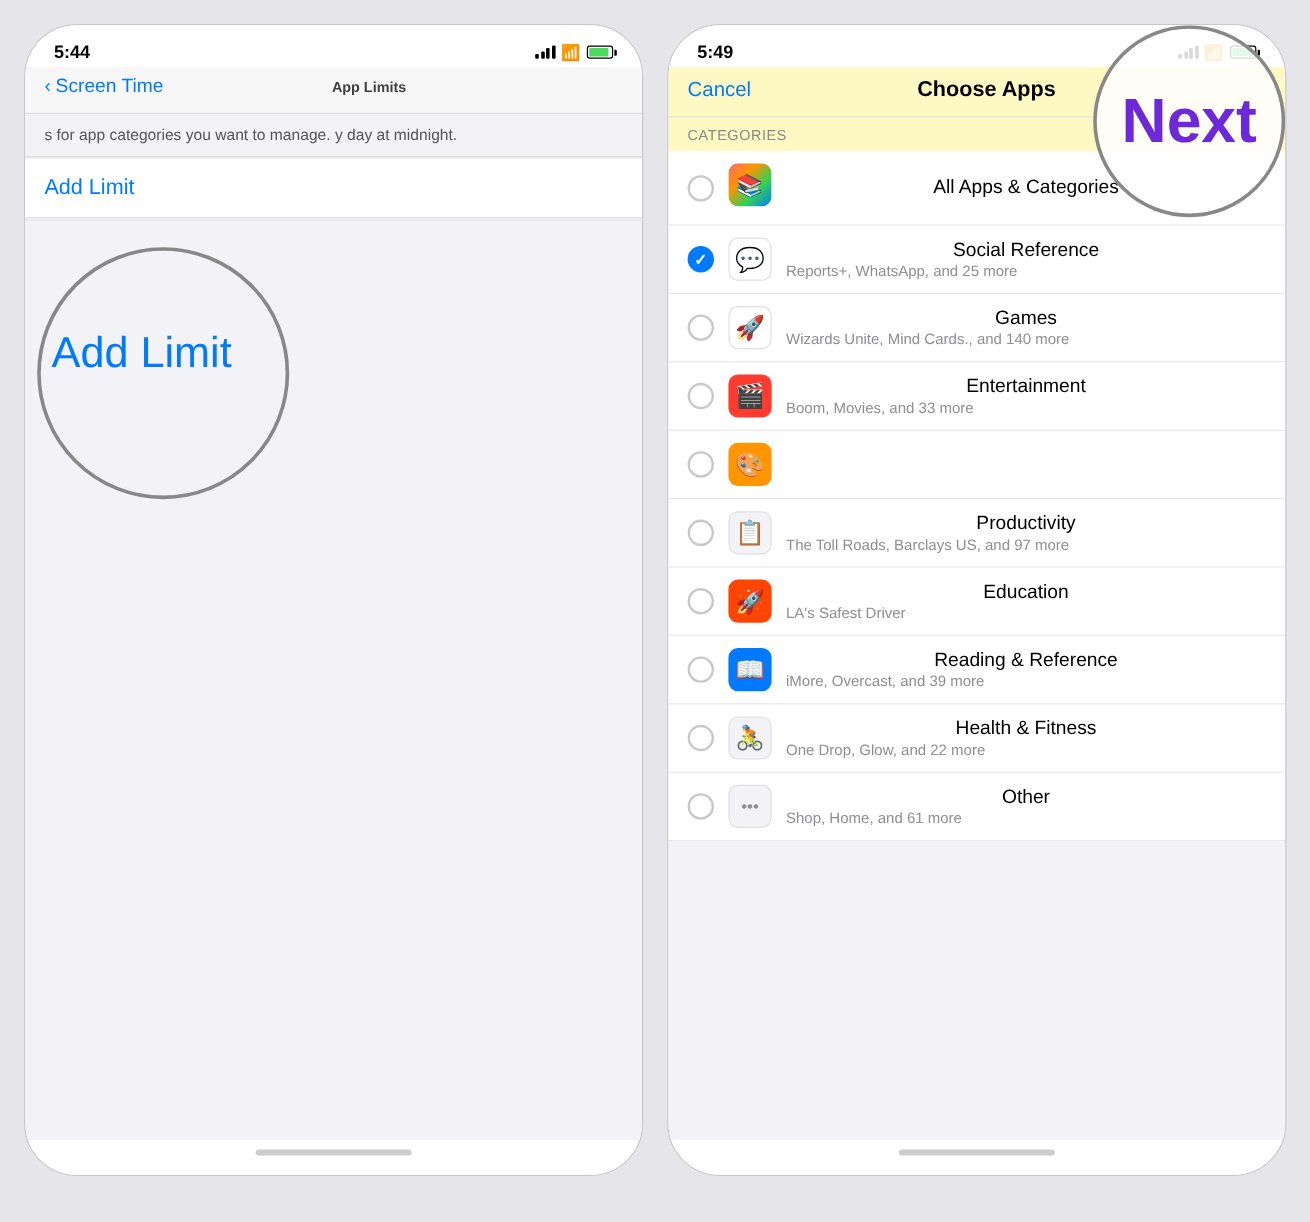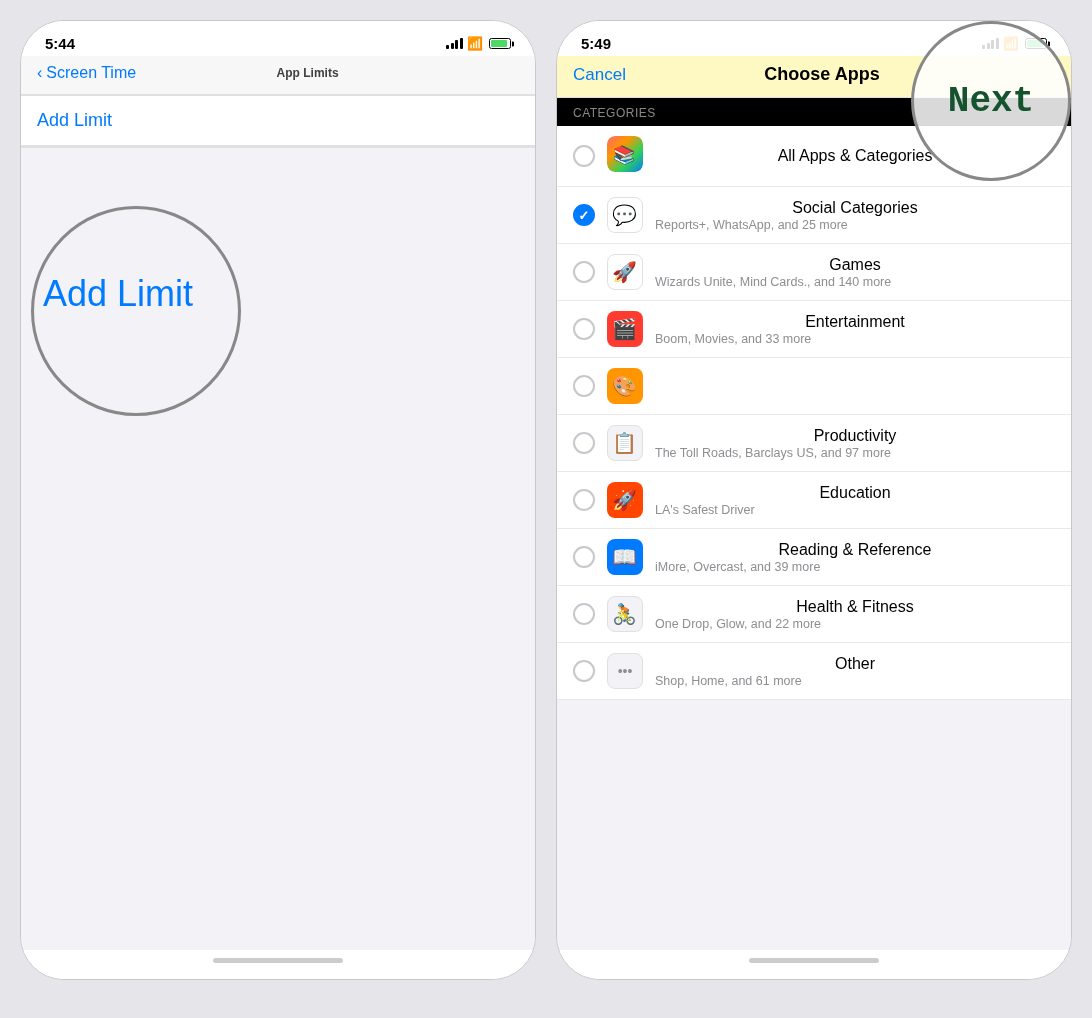--- a/index.html
+++ b/index.html
@@ -196,21 +196,21 @@
     .nav-next {
       font-size: 17px;
       font-weight: 600;
       color: #007aff;
       cursor: pointer;
       visibility: hidden;
     }
 
     
     .categories-header {
-      background: #000000;
+      background: #fef9c3;
       padding: 8px 16px 6px;
       font-size: 12px;
       font-weight: 500;
       color: #888;
       letter-spacing: 0.5px;
       text-transform: uppercase;
     }
     .category-list {
       background: #fff;
     }
@@ -266,24 +266,23 @@
       border: 3px solid #888;
       border-radius: 50%;
       display: flex;
       align-items: center;
       justify-content: center;
       background: rgba(255,255,255,0.85);
       pointer-events: none;
       z-index: 10;
     }
     .next-text {
-      font-size: 36px;
+      font-size: 52px;
       font-weight: 700;
-      color: #14532d;
-      font-family: Liberation Mono, monospace;
+      color: #6d28d9;
     }
   </style>
 </head>
 <body>
 
 <div class="screenshot-container">
 
   <div class="phone">
 
     <div class="circle-annotation circle-add-limit"></div>
@@ -306,20 +305,24 @@
     </div>
 
     <div class="nav-bar">
       <a class="nav-back">
         <span>‹</span>
         <span>Screen Time</span>
       </a>
       <span class="nav-title">App Limits</span>
     </div>
 
+    <div class="subtitle-bar">
+      <span>s for app categories you want to manage.
+y day at midnight.</span>
+    </div>
 
     <div class="add-limit-row">
       <span class="add-limit-label">Add Limit</span>
     </div>
     <div class="divider-row"></div>
     <div class="divider-row"></div>
 
     <div class="empty-area"></div>
 
     <div class="home-indicator">
@@ -375,21 +378,21 @@
           <div class="category-text">
             <div class="category-name">All Apps &amp; Categories</div>
           </div>
         </div>
         <div class="category-item">
           <div class="radio-circle checked"></div>
           <div>
             <div style="width:36px;height:36px;border-radius:8px;background:#fff;border:1px solid #e0e0e0;display:flex;align-items:center;justify-content:center;font-size:20px;">💬</div>
           </div>
           <div class="category-text">
-            <div class="category-name">Social Categories</div>
+            <div class="category-name">Social Reference</div>
             <div class="category-sub">Reports+, WhatsApp, and 25 more</div>
           </div>
         </div>
         <div class="category-item">
           <div class="radio-circle"></div>
           <div>
             <div style="width:36px;height:36px;border-radius:8px;background:#fff;border:1px solid #e0e0e0;display:flex;align-items:center;justify-content:center;font-size:20px;">🚀</div>
           </div>
           <div class="category-text">
             <div class="category-name">Games</div>

